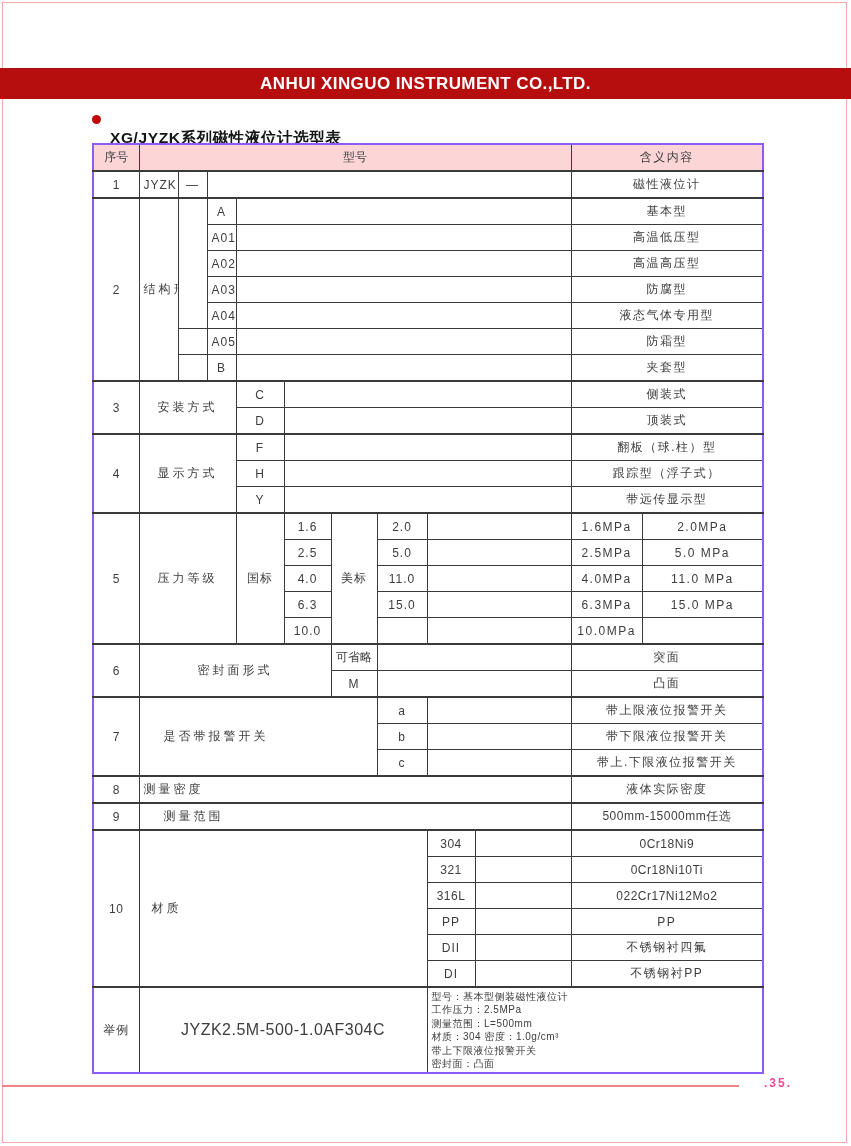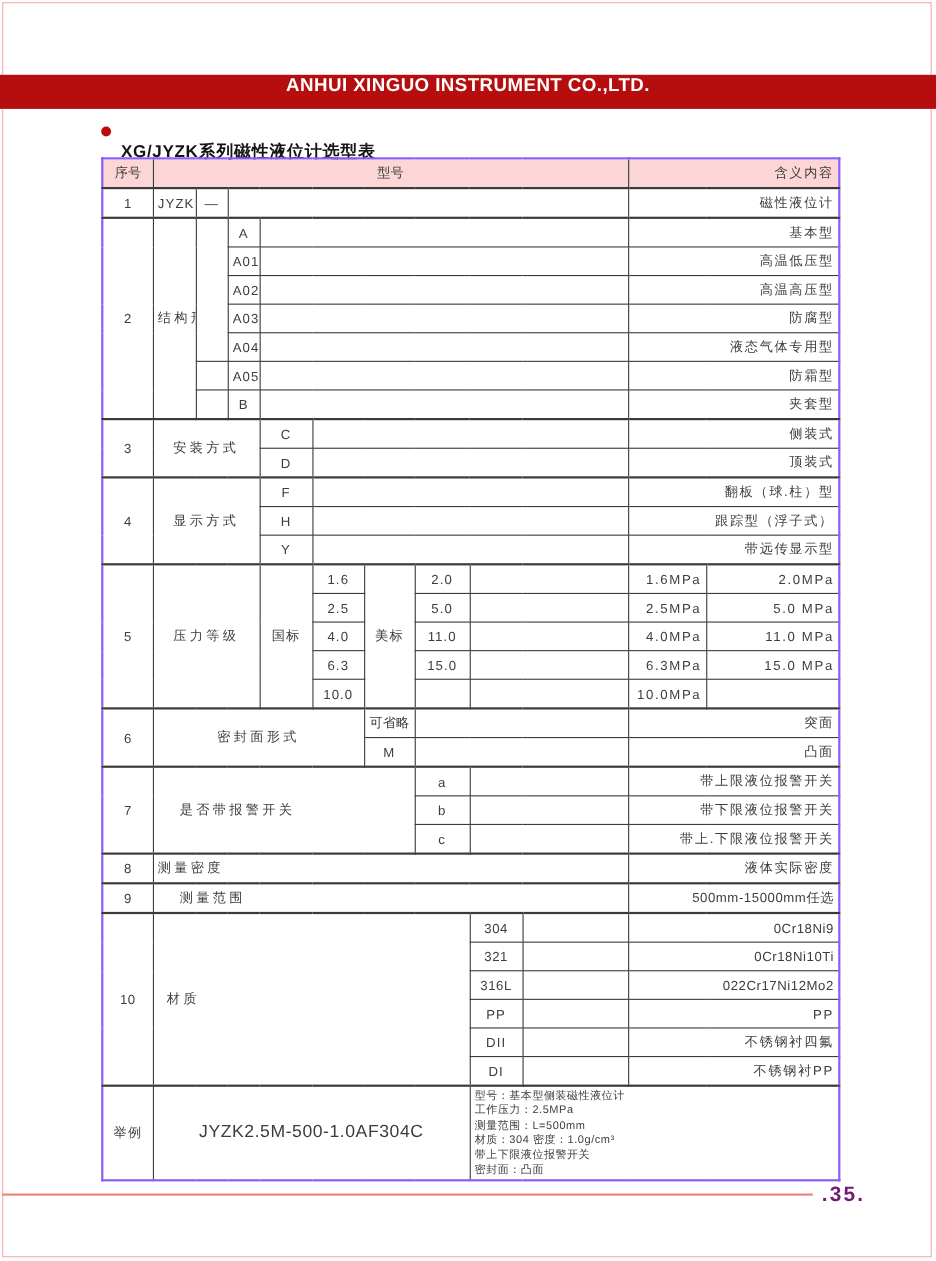--- a/index.html
+++ b/index.html
@@ -7,21 +7,21 @@
     width:851px;height:1146px;position:relative;background:#ffffff;
     font-family:"Liberation Sans","DejaVu Sans",sans-serif;color:#3d3d3d;
     overflow:hidden;
   }
   .page-border{
     position:absolute;left:2px;top:2px;width:843px;height:1139px;
     border:1px solid #f5a9a9;pointer-events:none;
   }
   .red-bar{
     position:absolute;left:0;top:68px;width:851px;height:31px;
-    background:#b60d0e;display:flex;justify-content:center;
+    background:#b60d0e;display:flex;align-items:center;justify-content:center;
   }
   .company{
     color:#ffffff;font-weight:bold;font-size:17px;letter-spacing:0.4px;
   }
   .title-row{
     position:absolute;left:92px;top:109px;height:20px;
     display:flex;align-items:center;gap:9px;
   }
   .bullet{width:9px;height:9px;border-radius:50%;background:#c00a0a;flex:0 0 auto;}
   .title{font-size:15.5px;font-weight:bold;color:#151515;letter-spacing:0.6px;margin-top:38px;}
@@ -35,32 +35,32 @@
   table.sel td{
     border:1px solid #3a3a3a;height:25px;padding:0 4px;
     overflow:hidden;white-space:nowrap;vertical-align:middle;
   }
   tr.sec td{border-top-width:2px;}
   .pink{background:#fcd6d6;}
   .num{text-align:center;letter-spacing:0.5px;}
   .code{text-align:center;letter-spacing:1px;}
   .label{text-align:center;letter-spacing:3px;}
   .label-wrap{text-align:center;letter-spacing:3px;white-space:normal;line-height:19px;padding:0 2px;}
-  .meaning{text-align:right;padding-left:10px;letter-spacing:1.5px;margin-left:36px;}
+  .meaning{text-align:center;padding-left:10px;letter-spacing:1.5px;margin-left:36px;}
   .center{text-align:center;}
   .desc-cell{vertical-align:top;padding:2px 8px;}
   .desc-line{font-size:10px;line-height:13.5px;letter-spacing:0.5px;white-space:nowrap;}
   .model-cell{text-align:center;font-size:16px;letter-spacing:0.5px;}
 
   .foot-line{
     position:absolute;left:2px;top:1085px;width:737px;height:2px;background:#f08484;
   }
   .page-num{
-    position:absolute;left:747px;top:1076px;font-size:19px;font-weight:bold;
-    color:#701a75;letter-spacing:2px;
+    position:absolute;left:764px;top:1076px;font-size:12px;font-weight:bold;
+    color:#ec4899;letter-spacing:2px;
   }
 </style>
 </head>
 <body>
 
 <div class="page-border"></div>
 
 <div class="red-bar">
   <span class="company">ANHUI XINGUO INSTRUMENT CO.,LTD.</span>
 </div>

